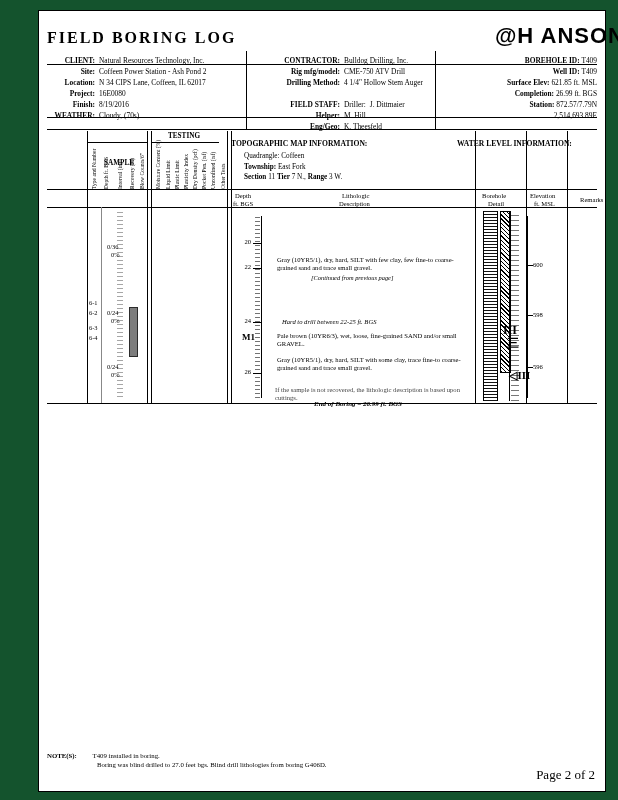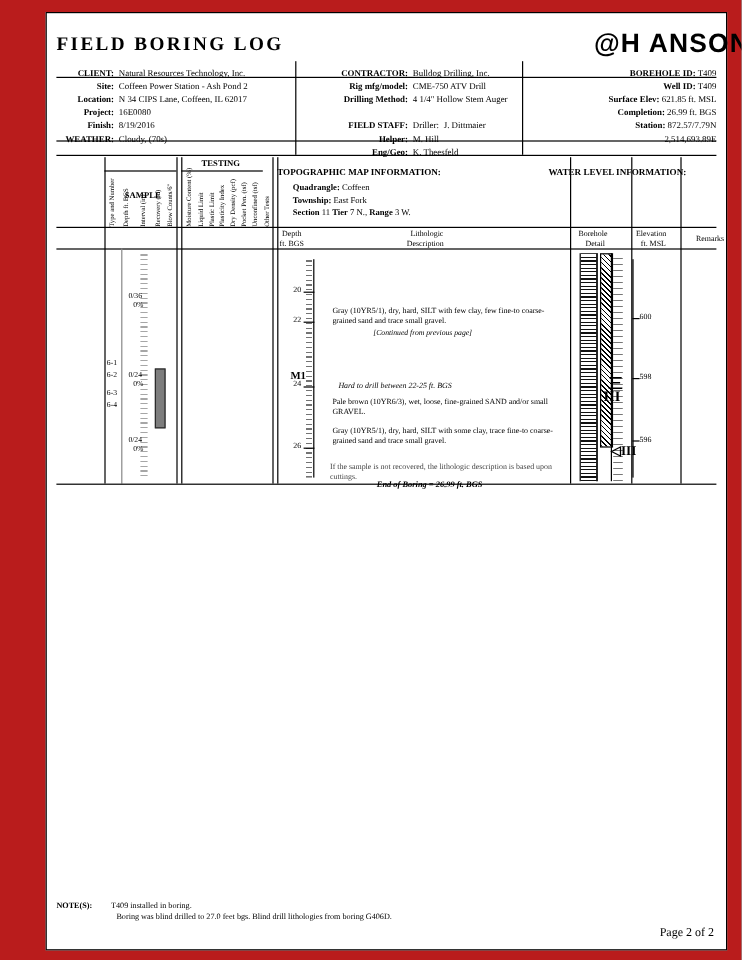--- a/index.html
+++ b/index.html
@@ -1,20 +1,20 @@
 <!DOCTYPE html>
 <html><head>
 <meta charset="utf-8">
 <style>
   html,body{margin:0;padding:0;background:#8a8a8a;}
   body{font-family:"Liberation Serif", serif;}
   .page{
     position:relative;
     width:618px;height:800px;
-    background:#b91c1c;
+    background:#14532d;
     overflow:hidden;
   }
   .sheet{
     position:absolute;
     left:38px;top:10px;
     width:566px;height:780px;
     border:1px solid #000;
     background:#fff;
   }
   .hdr-title{
@@ -50,21 +50,21 @@
     line-height:7px;
   }
   
   .logtxt{position:absolute;font-size:6.6px;line-height:8.4px;}
   .depthlbl{position:absolute;font-size:6.6px;text-align:right;}
   .tick{position:absolute;border-top:1px solid #000;width:9px;}
   .blowct{position:absolute;font-size:6.4px;}
   .note{
     position:absolute;left:8px;bottom:22px;font-size:6.8px;line-height:9px;
   }
-  .pagenum{position:absolute;right:10px;bottom:8px;font-size:10px;padding-left:44px;}
+  .pagenum{position:absolute;right:10px;bottom:8px;font-size:13px;padding-left:44px;}
   .eob{position:absolute;font-size:7px;font-weight:bold;font-style:italic;}
   .cont{position:absolute;font-size:6.4px;font-style:italic;}
   .recbar{position:absolute;background:#7d7d7d;border:1px solid #2b2b2b;}
   .hatch{
     position:absolute;
     background:repeating-linear-gradient(0deg,#000 0 1px,transparent 1px 4px);
   }
   .wellcol{
     position:absolute;
     background:repeating-linear-gradient(0deg,#111 0 1px,#fff 1px 3px);
@@ -72,21 +72,21 @@
   }
   .wellcol2{
     position:absolute;
     background:repeating-linear-gradient(45deg,#000 0 1px,#fff 1px 3px);
     border:1px solid #000;
   }
   .graydot{
     position:absolute;
     background:repeating-linear-gradient(0deg,#555 0 1px,#fff 1px 5px);
   }
-  .bigchar{position:absolute;font-size:11px;font-weight:bold;}
+  .bigchar{position:absolute;font-size:11px;font-weight:bold;margin-top:24px;}
   .sym{position:absolute;font-size:8px;}
 </style>
 </head>
 <body>
 
 <div class="page">
   <div class="sheet">
 
     <div class="hdr-title">FIELD  BORING  LOG</div>
     <div class="hdr-logo">@H ANSON</div>
@@ -133,21 +133,21 @@
     <div class="vline" style="top:40px;left:396px;height:78px;"></div>
 
     <div class="colhead" style="left:50px;top:121px;width:60px;margin-top:27px;">SAMPLE</div>
     <div class="colhead" style="left:113px;top:121px;width:64px;">TESTING</div>
 
     <div class="hr" style="top:131px;left:48px;width:60px;"></div>
     <div class="hr" style="top:131px;left:112px;width:68px;"></div>
 
     <div class="sec-title" style="left:192px;top:128px;">TOPOGRAPHIC MAP INFORMATION:</div>
     <div style="position:absolute;left:205px;top:140px;font-size:7.2px;line-height:10.5px;">
-      <div><span style="font-weight:bold;">Quadrangle:</span>
+      <div><span style="font-weight:normal;">Quadrangle:</span>
            <span>Coffeen</span></div>
       <div><span style="font-weight:bold;">Township:</span>
            <span>East Fork</span></div>
       <div><span style="font-weight:bold;">Section</span>
            <span>11</span>
            <span style="font-weight:bold;">Tier</span>
            <span>7 N.,</span>
            <span style="font-weight:bold;">Range</span>
            <span>3 W.</span></div>
     </div>

